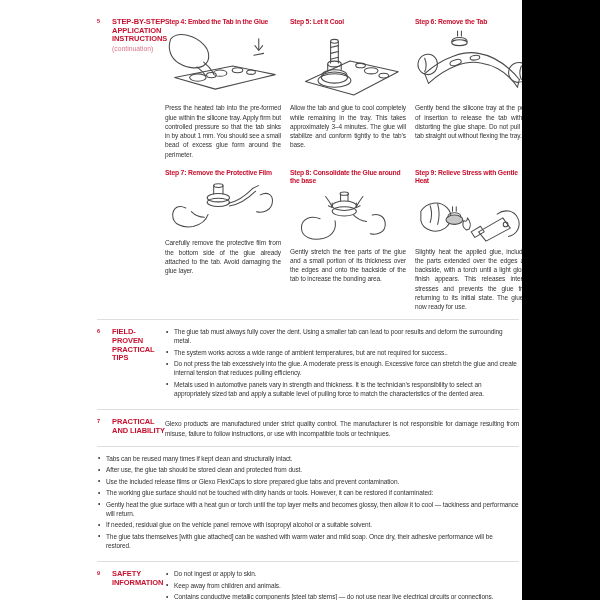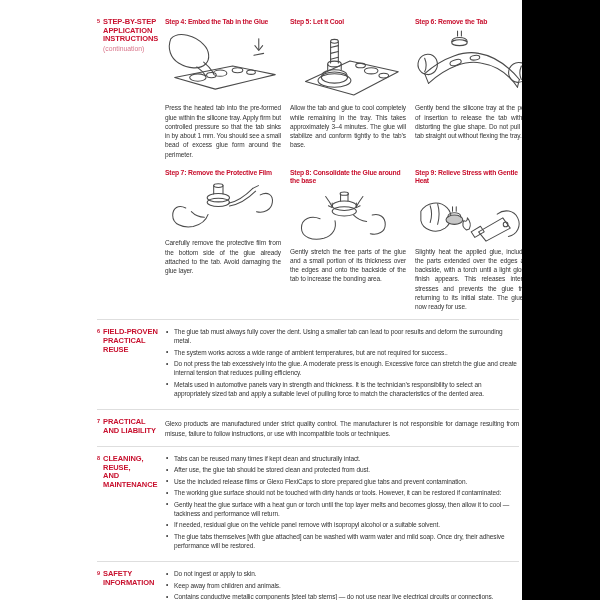--- a/index.html
+++ b/index.html
@@ -8,21 +8,21 @@
   html,body{margin:0;padding:0;}
   body{
     width:600px;height:600px;background:#000;position:relative;
     font-family:"Liberation Sans", sans-serif;-webkit-font-smoothing:antialiased;
   }
   .page{
     position:absolute;left:0;top:0;width:522px;height:600px;background:#fff;
     box-sizing:border-box;padding:18px 3px 0 97px;overflow:hidden;
   }
   .sec{display:flex;align-items:flex-start;}
-  .side{flex:none;width:68px;display:flex;gap:3px;}
+  .side{flex:none;width:68px;display:flex;gap:12px;}
   .num{color:var(--red);font-size:5.5px;font-weight:bold;line-height:1;margin-top:1px;}
   .side-title{
     color:var(--red);font-weight:bold;font-size:7.5px;line-height:1.15;
     letter-spacing:-0.1px;white-space:pre-line;margin:0;
   }
   .side-sub{color:var(--red-light);font-size:6.8px;line-height:1.2;margin:1px 0 0;}
   .main{flex:1;min-width:0;}
   .steps-grid{display:grid;grid-template-columns:repeat(3,1fr);column-gap:9px;row-gap:10px;}
   .step-title{
     color:var(--red);font-weight:bold;font-size:6.8px;letter-spacing:-0.2px;
@@ -189,21 +189,21 @@
 
     </div>
   </section>
 
   <hr class="rule">
 
   <section class="sec">
     <aside class="side">
       <span class="num">6</span>
       <h2 class="side-title">FIELD-PROVEN
-PRACTICAL REUSE</h2>
+PRACTICAL TIPS</h2>
     </aside>
     <div class="main">
       <ul class="bullets">
         <li>The glue tab must always fully cover the dent. Using a smaller tab can lead to poor results and deform the surrounding metal.</li>
         <li>The system works across a wide range of ambient temperatures, but are not required for success..</li>
         <li>Do not press the tab excessively into the glue. A moderate press is enough. Excessive force can stretch the glue and create internal tension that reduces pulling efficiency.</li>
         <li>Metals used in automotive panels vary in strength and thickness. It is the technician’s responsibility to select an appropriately sized tab and apply a suitable level of pulling force to match the characteristics of the dented area.</li>
       </ul>
     </div>
   </section>
@@ -217,25 +217,20 @@
 AND LIABILITY</h2>
     </aside>
     <div class="main">
       <p class="para">Glexo products are manufactured under strict quality control. The manufacturer is not responsible for damage resulting from misuse, failure to follow instructions, or use with incompatible tools or techniques.</p>
     </div>
   </section>
 
   <hr class="rule">
 
   <section class="sec">
-    <aside class="side">
-      <span class="num">8</span>
-      <h2 class="side-title">CLEANING, REUSE,
-AND MAINTENANCE</h2>
-    </aside>
     <div class="main">
       <ul class="bullets">
         <li>Tabs can be reused many times if kept clean and structurally intact.</li>
         <li>After use, the glue tab should be stored clean and protected from dust.</li>
         <li>Use the included release films or Glexo FlexiCaps to store prepared glue tabs and prevent contamination.</li>
         <li>The working glue surface should not be touched with dirty hands or tools. However, it can be restored if contaminated:</li>
         <li>Gently heat the glue surface with a heat gun or torch until the top layer melts and becomes glossy, then allow it to cool — tackiness and performance will return.</li>
         <li>If needed, residual glue on the vehicle panel remove with isopropyl alcohol or a suitable solvent.</li>
         <li>The glue tabs themselves [with glue attached] can be washed with warm water and mild soap. Once dry, their adhesive performance will be restored.</li>
       </ul>

